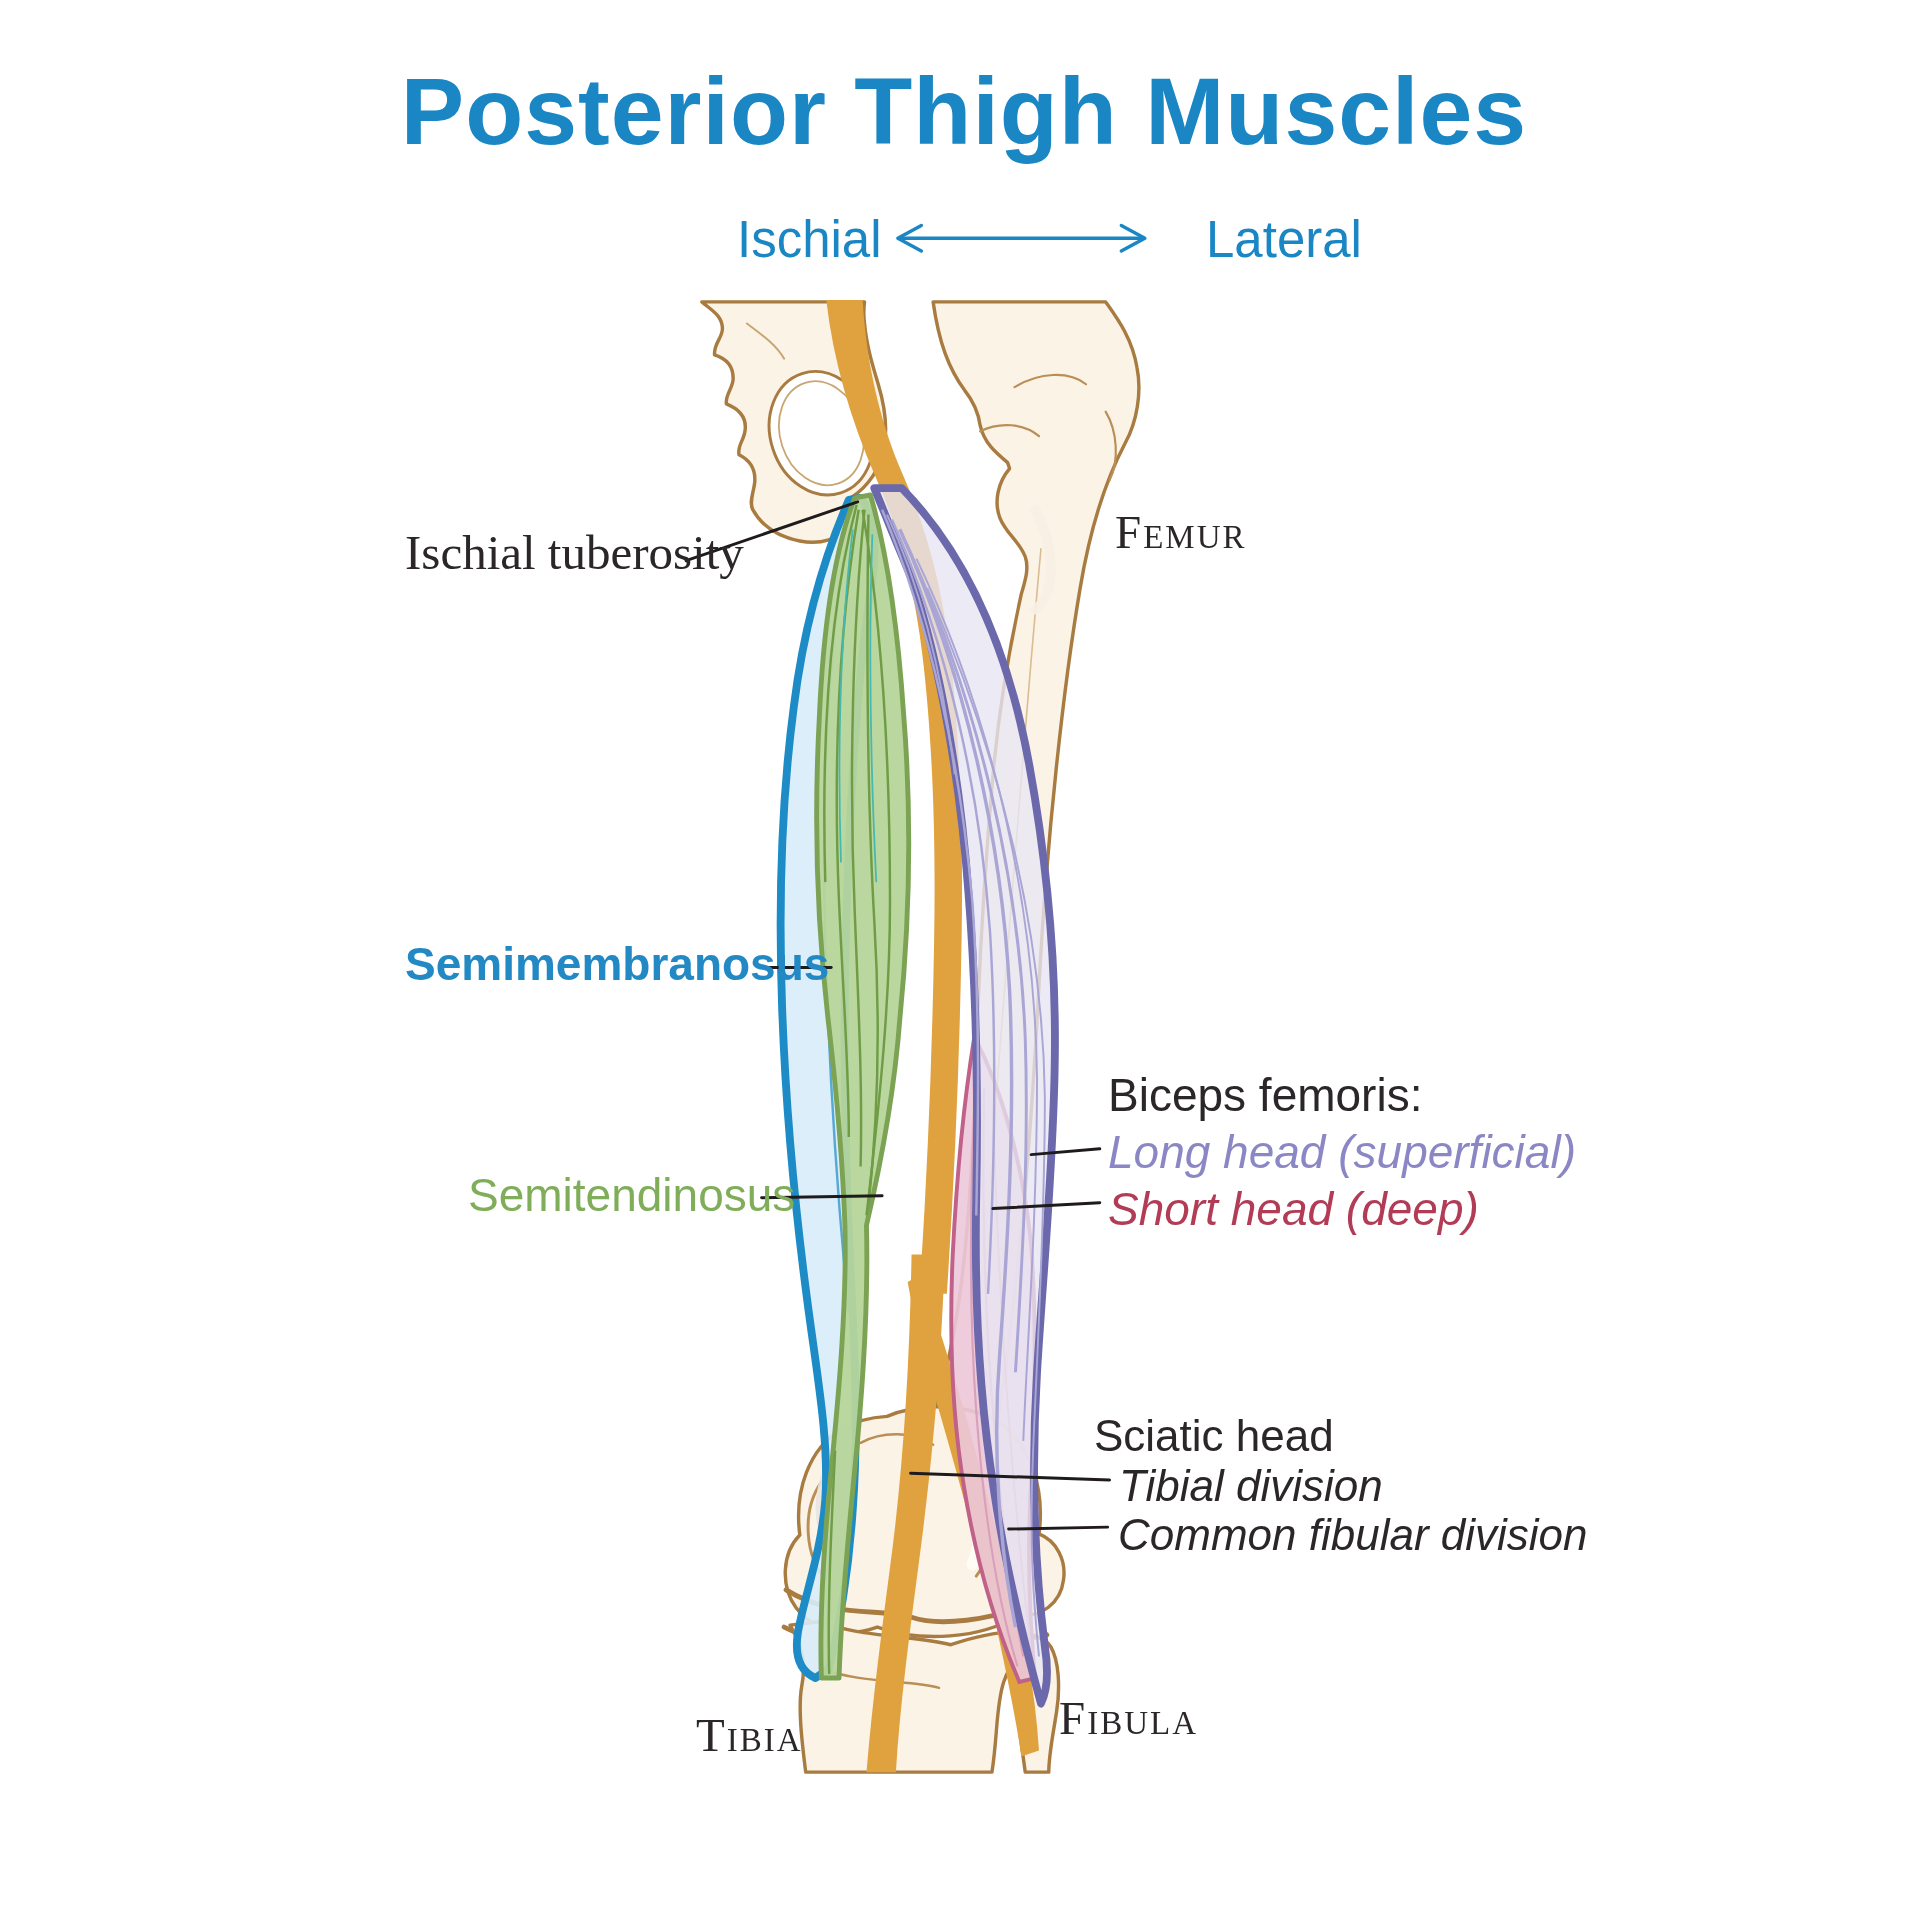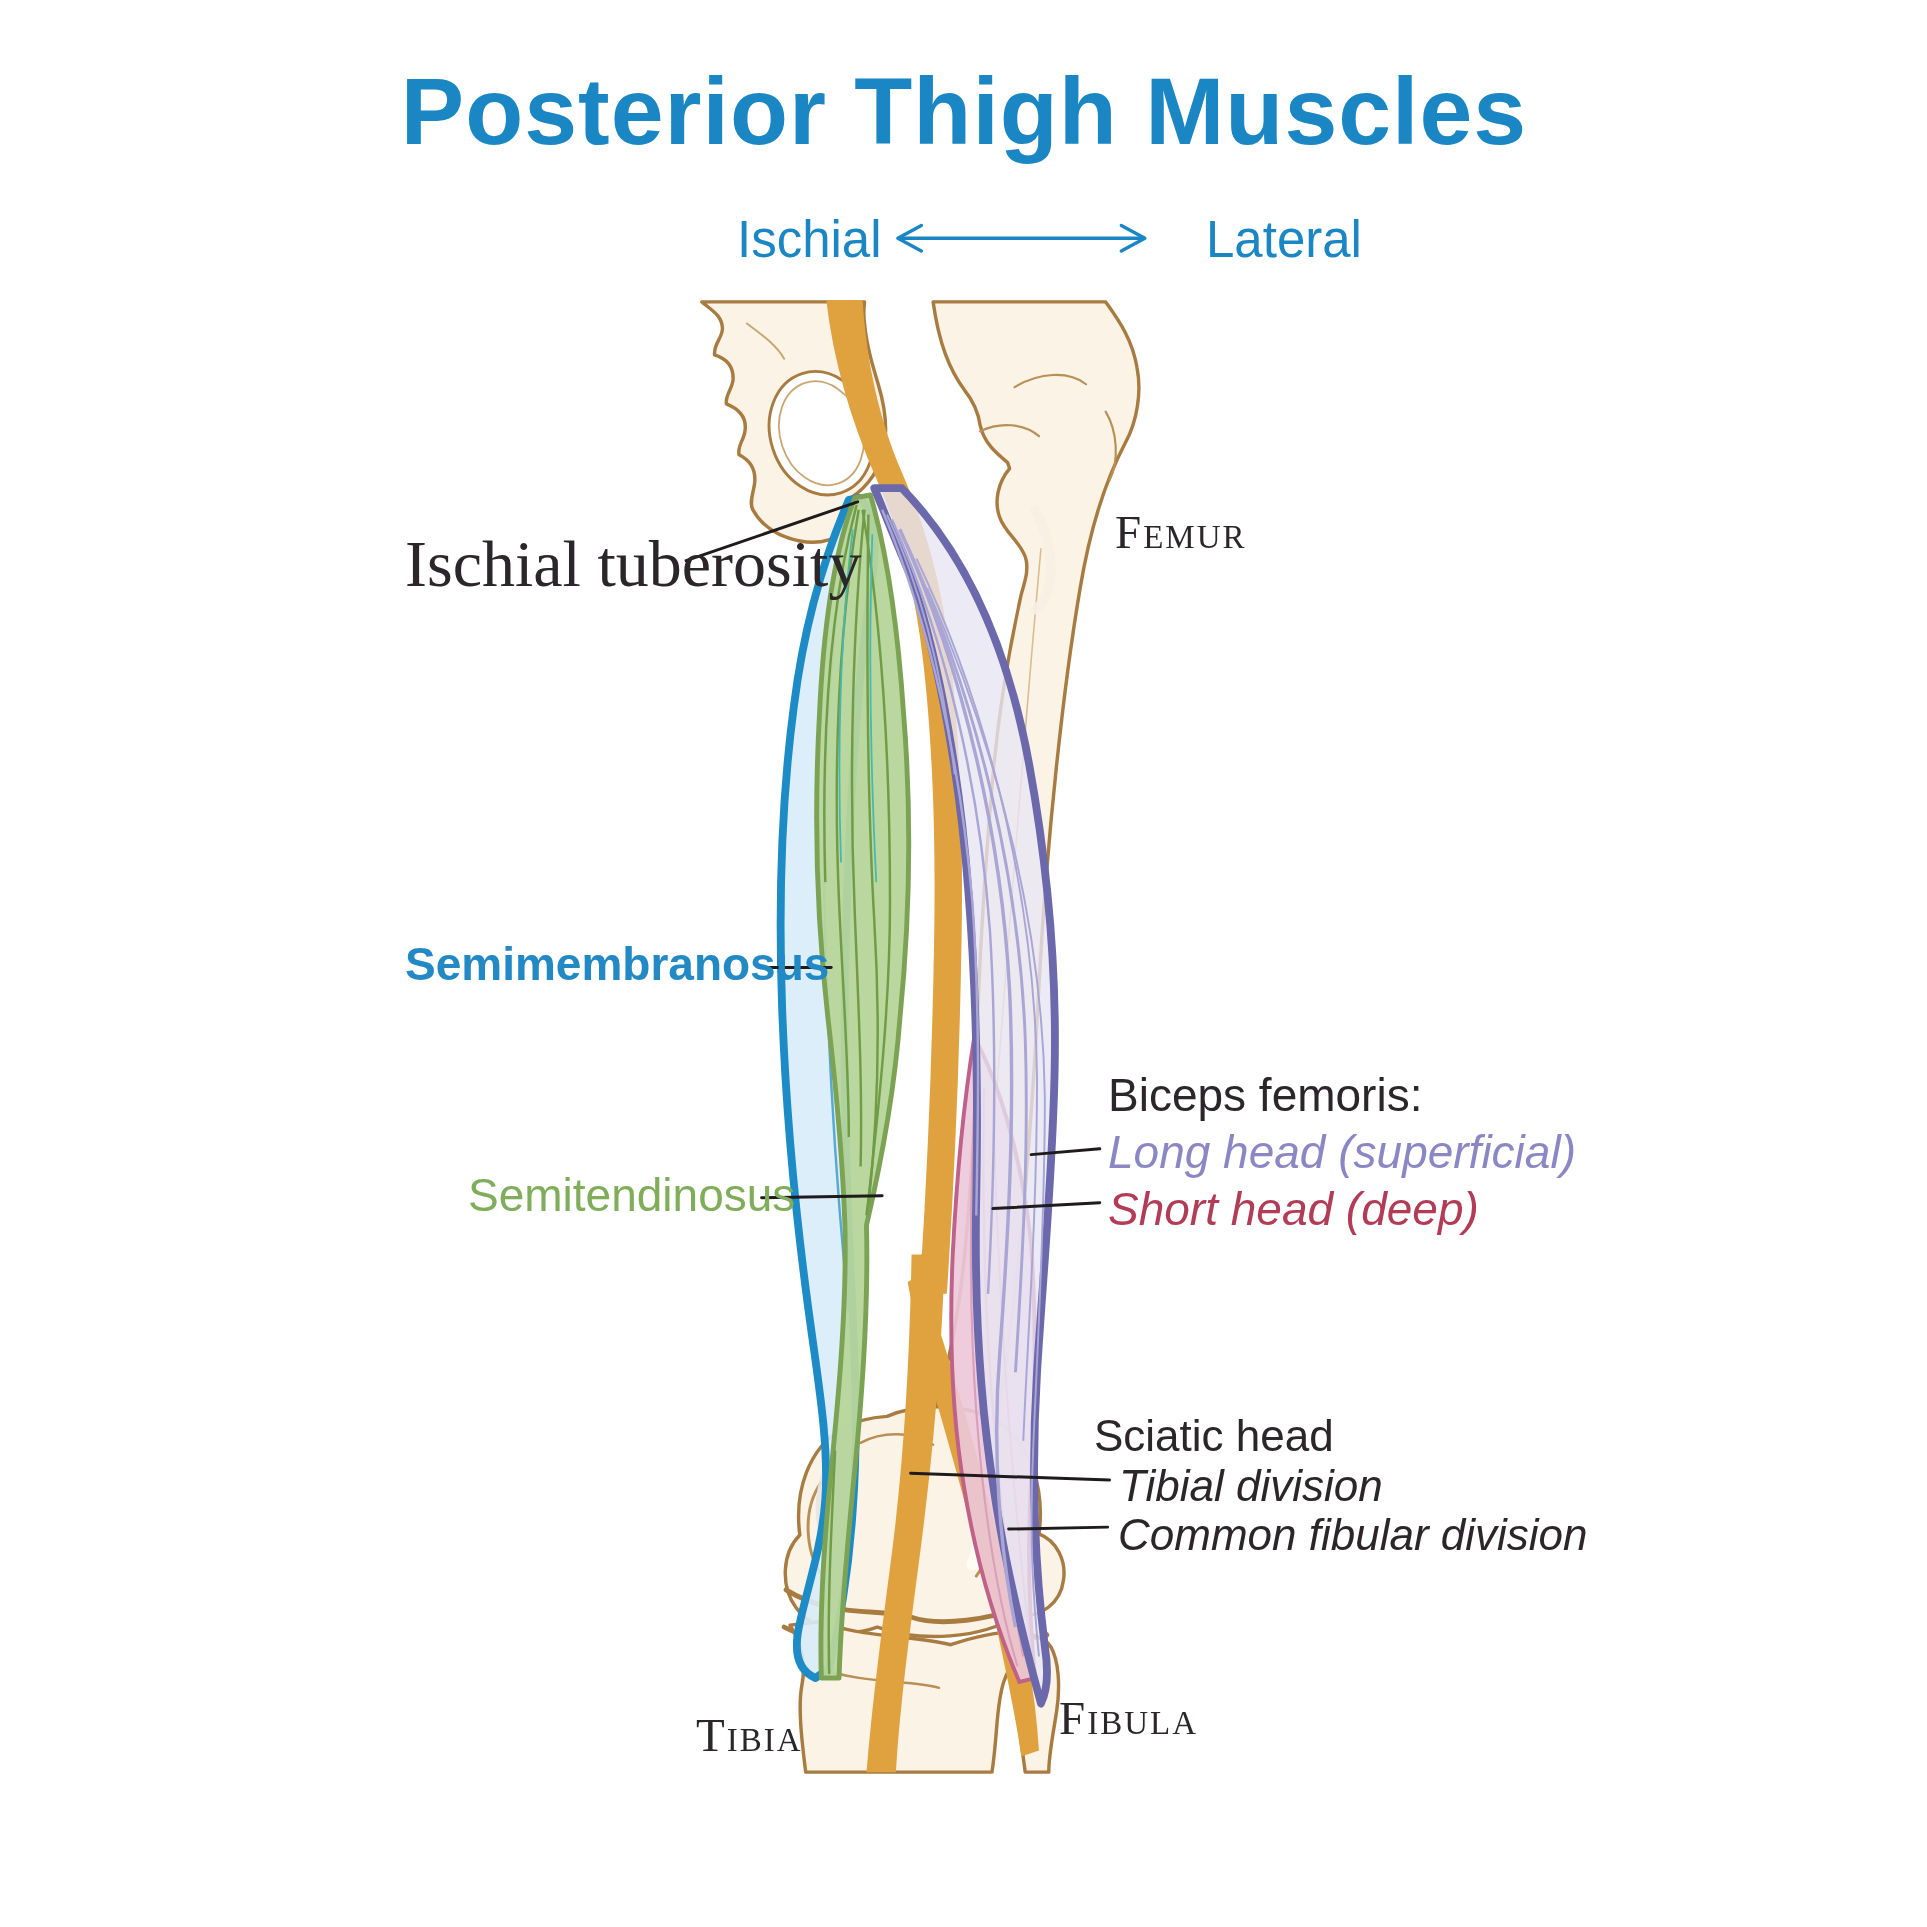--- a/index.html
+++ b/index.html
@@ -12,21 +12,21 @@
     width:100%;text-align:center;top:57px;left:0;
     font-size:95px;font-weight:600;letter-spacing:1px;
     color:var(--title_blue,#1a86c3);
   }
   .dir-label{
     font-size:51px;font-weight:500;color:var(--title_blue,#1a86c3);
     top:208px;line-height:1.25;
   }
   .serif-label{
     font-family:"Liberation Serif",serif;color:var(--text_dark,#1f1b1c);
-    font-size:66px;line-height:1.2;
+    font-size:49px;line-height:1.2;
   }
   .smallcaps{font-variant:small-caps;letter-spacing:2px;font-size:47px;}
   .muscle-label{font-size:46px;line-height:1.3;font-weight:500;}
   .lbl-semimembranosus{color:var(--semimembranosus_blue,#2289c4);font-weight:bold;}
   .lbl-semitendinosus{color:var(--semitendinosus_green,#7fad59);}
   .lbl-biceps{color:var(--text_dark,#2b2629);}
   .lbl-longhead{color:var(--long_head_purple,#8a87c4);font-style:italic;}
   .lbl-shorthead{color:var(--short_head_red,#b23b55);font-style:italic;}
   .nerve-label{font-size:44px;line-height:1.3;color:var(--text_dark,#2b2629);}
   .italic{font-style:italic;}

